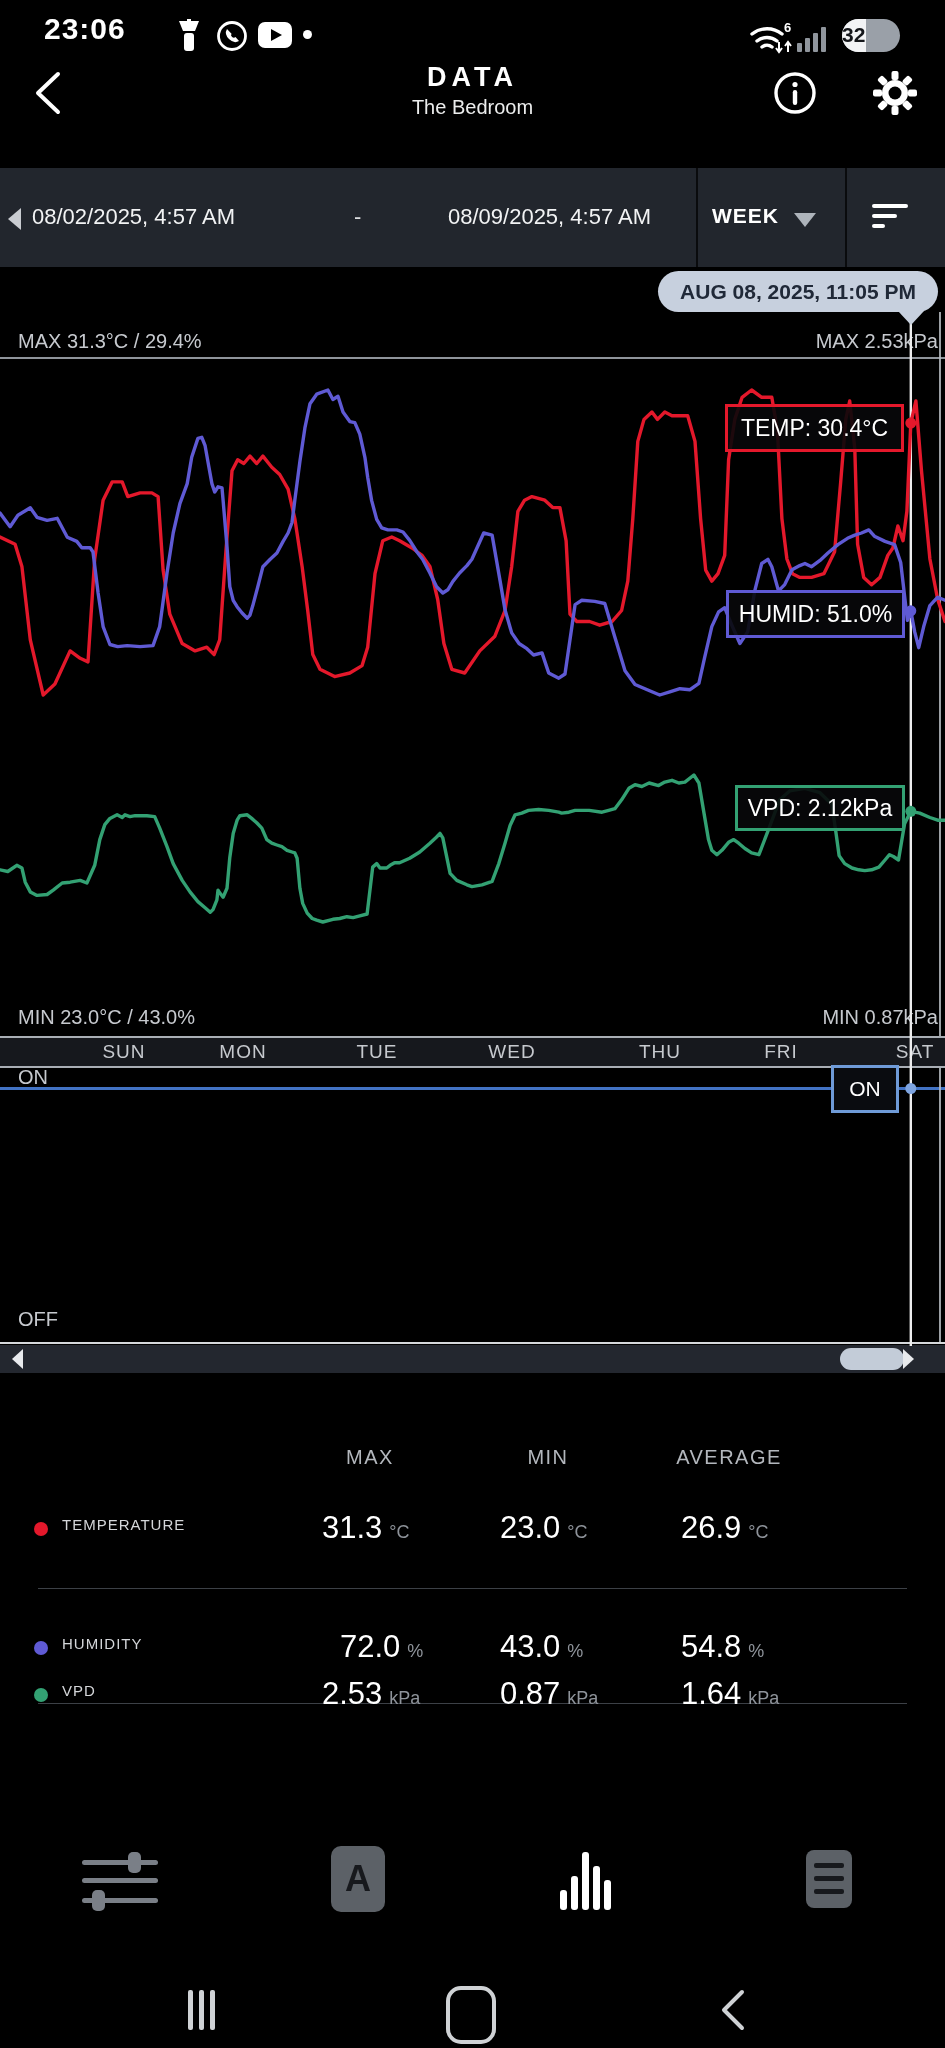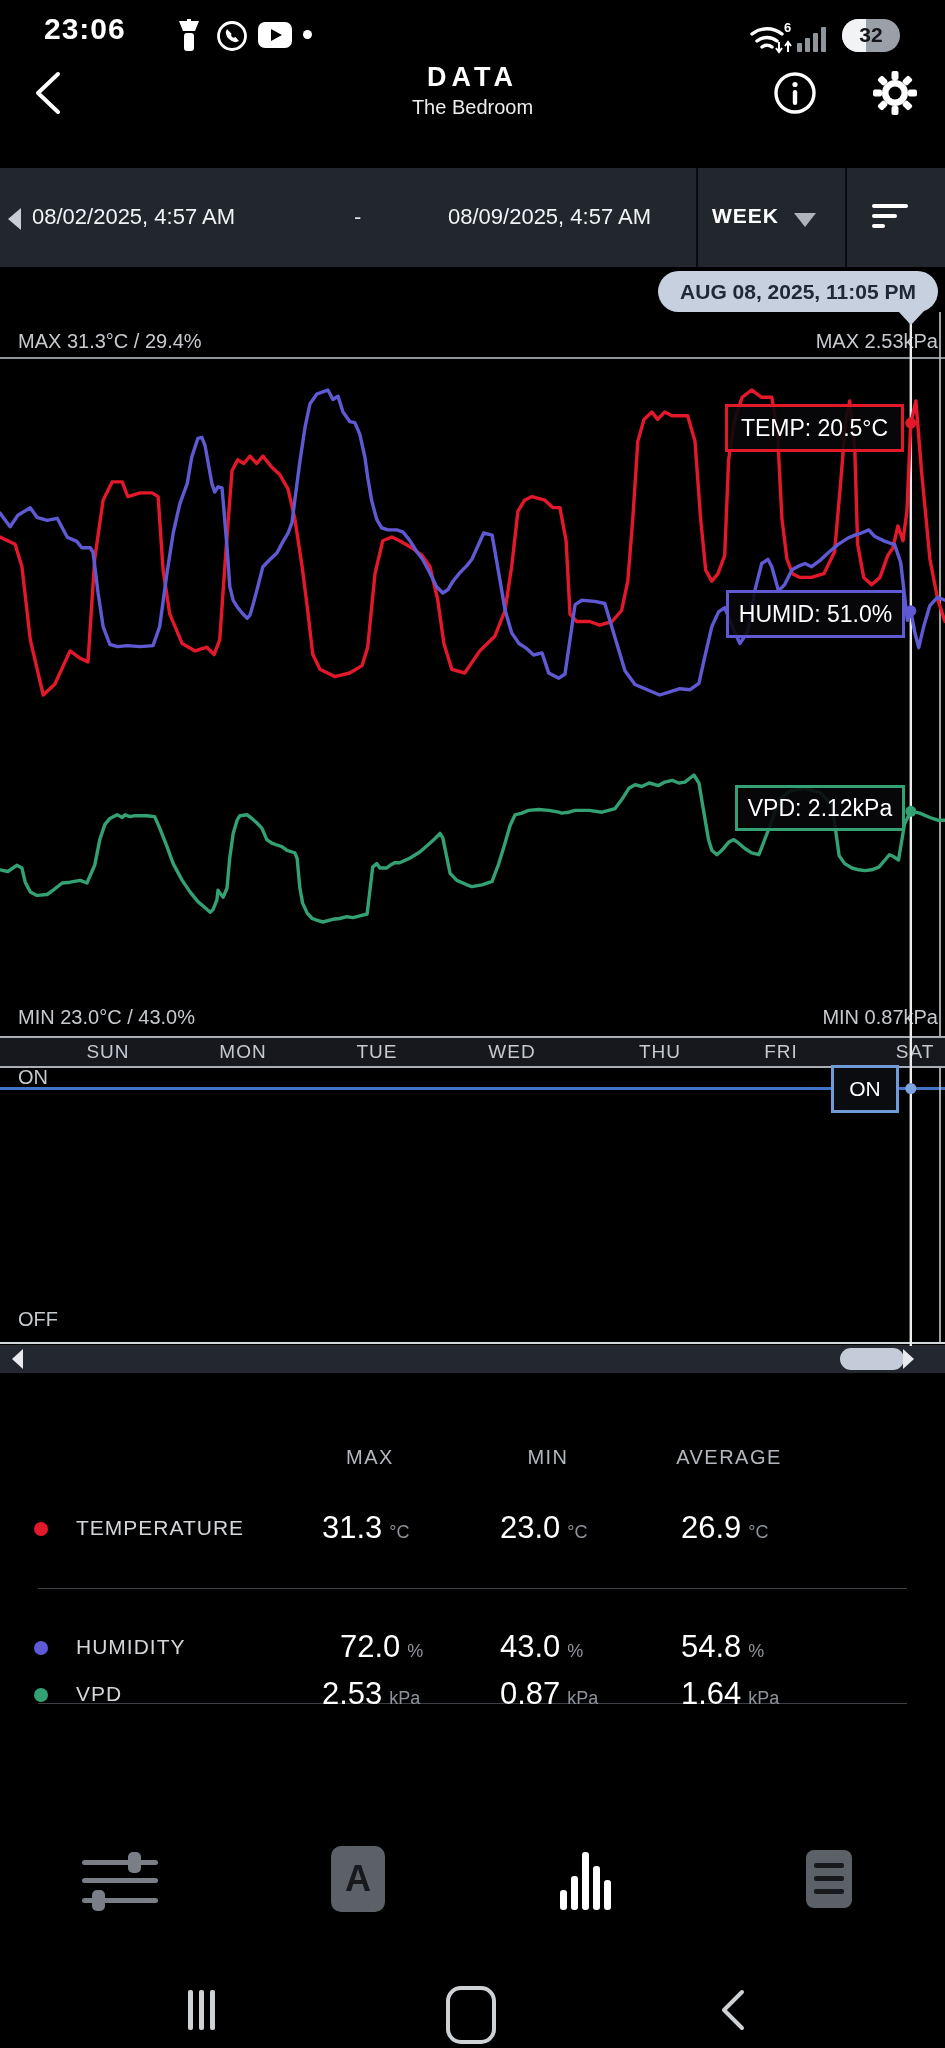--- a/index.html
+++ b/index.html
@@ -5,21 +5,21 @@
   html,body{margin:0;padding:0;background:#000;}
   #screen{position:relative;width:945px;height:2048px;background:#000;overflow:hidden;
           font-family:"Liberation Sans",sans-serif;color:#fff;}
   .abs{position:absolute;}
   
   .time{left:44px;top:12px;font-size:30px;font-weight:700;letter-spacing:1px;}
   .statusicon{top:20px;}
   .sb-dot{left:303px;top:30px;width:9px;height:9px;border-radius:50%;background:#fff;}
   .battery{left:842px;top:19px;width:58px;height:33px;border-radius:17px;background:#9aa0a8;overflow:hidden;}
   .battery .lvl{position:absolute;left:0;top:0;bottom:0;width:42%;background:#f2f3f5;}
-  .battery .pct{position:absolute;width:100%;text-align:center;top:4px;font-size:21px;font-weight:700;color:#14161a;}
+  .battery .pct{position:absolute;width:100%;top:4px;font-size:21px;font-weight:700;color:#14161a;}
   .sigbars{left:797px;top:26px;width:34px;height:26px;}
   .sigbars div{position:absolute;bottom:0;width:5px;background:#8f959c;border-radius:1px;}
   
   .title{left:0;top:62px;width:100%;text-align:center;font-size:27px;font-weight:700;letter-spacing:5px;}
   .subtitle{left:0;top:96px;width:100%;text-align:center;font-size:20px;color:#eceded;}
   
   .datebar{left:0;top:168px;width:945px;height:99px;background:#22262d;}
   .datebar .tri-left{position:absolute;left:8px;top:40px;width:0;height:0;
       border-top:11px solid transparent;border-bottom:11px solid transparent;border-right:13px solid #c9ccd1;}
   .dtext{position:absolute;top:36px;font-size:22px;color:#f2f3f4;font-weight:400;}
@@ -53,21 +53,21 @@
   .scrollbar{left:0;top:1345px;width:945px;height:28px;background:#23272f;z-index:3;}
   .scrollbar .thumb{position:absolute;left:840px;top:3px;width:64px;height:22px;border-radius:12px;background:#c3ccd8;}
   .scrollbar .arr-l{position:absolute;left:12px;top:4px;width:0;height:0;
       border-top:10px solid transparent;border-bottom:10px solid transparent;border-right:11px solid #e8eaed;}
   .scrollbar .arr-r{position:absolute;left:903px;top:4px;width:0;height:0;
       border-top:10px solid transparent;border-bottom:10px solid transparent;border-left:11px solid #e8eaed;}
   
   .stathead{position:absolute;font-size:20px;color:#b3b7bd;letter-spacing:1.5px;text-align:center;}
   .statrow{position:absolute;left:0;width:945px;height:60px;}
   .statrow .dot{position:absolute;left:34px;top:24px;width:14px;height:14px;border-radius:50%;}
-  .statrow .nm{position:absolute;left:62px;top:18px;font-size:21px;color:#d4d6d9;letter-spacing:1px;margin-left:14px;}
+  .statrow .nm{position:absolute;left:62px;top:18px;font-size:15px;color:#d4d6d9;letter-spacing:1px;}
   .vg{position:absolute;top:12px;display:flex;align-items:baseline;}
   .vg .v{font-size:31px;font-weight:400;color:#fff;}
   .vg .u{font-size:18px;color:#8e939a;margin-left:7px;}
   .sdiv{position:absolute;left:38px;width:869px;height:1px;background:#3c4046;}
   .graybox{background:#5c6167;border-radius:10px;display:flex;align-items:center;justify-content:center;}
   .barsicon div{position:absolute;bottom:0;width:7px;background:#fff;border-radius:3px;}
   .tune div{position:absolute;background:#7a7f87;border-radius:3px;}
   .noteslines div{position:absolute;left:8px;width:30px;height:5px;background:#17191d;border-radius:2px;}
   
   .navrecents div{position:absolute;top:0;width:5px;height:40px;background:#cfd2d5;border-radius:2px;}
@@ -170,36 +170,36 @@
 
   <div class="abs maxmin" style="left:18px;top:330px">MAX 31.3°C / 29.4%</div>
   <div class="abs maxmin" style="right:7px;top:330px">MAX 2.53kPa</div>
   <div class="abs hline" style="top:357px"></div>
   <div class="abs rightedge"></div>
 
   <div class="abs maxmin" style="left:18px;top:1006px">MIN 23.0°C / 43.0%</div>
   <div class="abs maxmin" style="right:7px;top:1006px">MIN 0.87kPa</div>
 
   <div class="abs daystrip">
-    <div class="daylbl" style="left:108px">SUN</div>
+    <div class="daylbl" style="left:124px">SUN</div>
     <div class="daylbl" style="left:243px">MON</div>
     <div class="daylbl" style="left:377px">TUE</div>
     <div class="daylbl" style="left:512px">WED</div>
     <div class="daylbl" style="left:660px">THU</div>
     <div class="daylbl" style="left:781px">FRI</div>
     <div class="daylbl" style="left:915px">SAT</div>
   </div>
 
   <div class="abs maxmin" style="left:18px;top:1066px">ON</div>
   <div class="abs onoff-line"></div>
   <div class="abs onbox valbox-on">ON</div>
   <div class="abs maxmin" style="left:18px;top:1308px">OFF</div>
   <div class="abs botline"></div>
 
-  <div class="abs valbox tempbox">TEMP: 20.5°C</div>
+  <div class="abs valbox tempbox">TEMP: 30.4°C</div>
   <div class="abs valbox humidbox">HUMID: 51.0%</div>
   <div class="abs valbox vpdbox">VPD: 2.12kPa</div>
 
   <svg id="curves" class="abs" style="left:0;top:0;z-index:5;pointer-events:none" width="945" height="2048">
       <line x1="910.8096085409253" y1="323" x2="910.8096085409253" y2="1346" stroke="#ededee" stroke-width="2.4"></line>
       <polyline points="0.0,537.0 15.1,544.3 21.9,566.4 30.3,639.9 43.2,695.0 54.9,684.0 70.1,650.9 80.2,658.3 88.0,661.9 94.7,559.0 103.1,500.2 112.1,481.9 122.2,481.9 127.8,496.6 140.1,492.9 151.9,492.9 158.1,496.6 163.1,570.1 169.8,614.2 182.2,643.6 195.1,650.9 206.8,647.2 214.1,654.6 219.7,639.9 225.9,551.7 232.0,470.8 237.7,459.8 243.8,463.5 250.0,456.1 256.7,463.5 262.9,456.1 271.8,467.2 279.7,474.5 288.1,489.2 294.8,518.6 302.1,566.4 307.7,610.5 312.8,654.6 320.0,669.3 334.6,676.6 349.8,673.0 362.1,665.6 367.7,647.2 375.0,573.7 382.8,540.7 391.8,537.0 399.6,540.7 412.0,548.0 422.1,555.4 429.9,566.4 437.7,599.5 443.9,643.6 451.8,669.3 464.7,673.0 479.8,650.9 494.9,636.2 505.0,610.5 511.7,566.4 517.9,511.3 524.6,500.2 531.9,496.6 544.8,500.2 552.7,507.6 559.9,507.6 566.1,540.7 570.0,614.2 576.8,621.5 589.6,621.5 599.7,625.2 612.1,621.5 621.6,610.5 627.8,581.1 632.8,518.6 637.8,441.4 644.0,419.4 651.9,412.0 657.5,419.4 664.8,412.0 672.0,415.7 679.9,415.7 687.7,415.7 695.0,441.4 700.6,518.6 705.7,570.1 711.8,581.1 718.0,573.7 724.7,555.4 728.6,459.8 734.8,419.4 742.1,397.3 751.6,390.0 761.7,397.3 771.8,397.3 777.4,430.4 781.9,518.6 786.9,559.0 792.5,573.7 799.8,577.4 811.6,577.4 823.9,573.7 834.6,551.7 840.7,481.9 845.8,419.4 849.7,401.0 854.8,448.8 857.6,544.3 863.7,577.4 871.6,584.8 880.0,577.4 887.8,555.4 892.9,548.0 897.9,526.0 903.0,540.7 906.9,511.3 910.8,423.1 915.9,401.0 921.5,470.8 929.9,559.0 937.7,599.5 945.0,621.5" fill="none" stroke="#e4182b" stroke-width="3.4" stroke-linejoin="round" stroke-linecap="round"></polyline>
       <polyline points="0.0,513.1 10.1,526.7 17.9,515.2 30.3,507.8 37.0,517.3 47.1,520.4 57.2,518.3 67.3,537.2 76.8,541.4 81.8,547.8 90.2,547.8 93.0,552.0 98.1,593.0 103.1,626.6 109.9,644.5 117.7,646.6 127.2,645.6 140.1,646.6 153.0,645.6 159.7,626.6 167.0,573.0 173.2,533.0 179.9,503.6 187.2,483.6 191.7,457.3 197.9,438.4 201.8,437.3 205.1,445.7 207.9,461.5 211.9,483.6 214.7,492.0 218.0,486.8 222.0,487.8 223.1,500.4 227.0,546.7 229.8,586.7 233.2,600.3 237.1,606.7 242.1,613.0 247.2,618.2 250.0,615.1 252.8,605.6 257.8,586.7 262.9,566.7 270.2,559.3 276.9,553.0 283.1,541.4 288.1,533.0 292.0,522.5 294.8,500.4 299.9,461.5 304.9,427.9 310.0,403.7 316.7,394.2 327.9,390.0 332.9,399.5 338.0,396.3 343.0,412.1 349.8,421.6 354.8,422.6 359.8,434.2 364.9,457.3 367.7,477.3 371.6,500.4 376.7,519.4 381.7,527.8 387.9,529.9 396.8,529.9 403.0,532.0 409.7,540.4 417.0,552.0 422.6,559.3 429.9,573.0 436.6,586.7 442.8,593.0 447.8,589.8 452.9,581.4 459.6,573.0 466.9,565.6 471.9,559.3 483.7,533.0 492.1,535.1 500.0,580.4 505.0,609.8 511.7,632.9 519.0,643.5 526.9,648.7 533.6,655.0 542.0,652.9 548.7,672.9 558.8,678.2 565.0,674.0 575.1,604.6 581.8,600.3 594.7,601.4 604.8,603.5 614.9,637.2 625.0,670.8 635.0,684.5 649.6,690.8 659.7,695.0 669.8,691.8 679.9,688.7 690.0,689.7 698.9,683.4 704.5,658.2 711.8,626.6 718.6,611.9 724.7,607.7 731.5,624.5 739.9,643.5 747.7,631.9 755.0,589.8 761.7,563.5 767.9,559.3 771.8,566.7 778.5,590.9 784.7,584.6 792.0,569.8 799.8,565.6 804.9,563.5 811.6,566.7 820.0,560.4 827.9,553.0 837.9,544.6 847.5,538.3 854.8,535.1 861.5,533.0 868.8,529.9 874.4,536.2 885.0,541.4 894.6,544.6 900.7,562.5 904.6,596.1 907.4,620.3 910.8,610.9 914.7,631.9 918.7,647.7 923.7,626.6 929.9,605.6 937.7,597.2 945.0,600.3" fill="none" stroke="#5f5ad4" stroke-width="3.4" stroke-linejoin="round" stroke-linecap="round"></polyline>
       <polyline points="0.0,869.8 7.8,871.5 16.8,865.3 21.9,868.0 25.2,882.2 30.3,891.9 37.0,895.4 47.1,894.5 53.2,890.1 62.2,883.0 70.1,882.2 80.2,880.4 86.9,883.0 94.7,865.3 99.8,839.6 104.8,824.6 109.9,818.4 117.1,814.8 122.2,817.5 125.0,814.8 130.0,816.6 135.1,815.7 146.9,815.7 154.7,816.6 159.7,828.1 167.0,846.7 173.2,863.6 182.2,880.4 190.0,891.9 197.9,901.6 205.1,907.8 210.2,912.3 213.0,909.6 216.9,899.9 218.0,890.1 219.7,892.8 223.1,897.2 227.0,888.3 229.8,857.4 233.2,833.4 237.1,820.2 239.9,815.7 247.2,814.8 251.7,818.4 256.7,822.8 261.8,828.1 266.8,839.6 271.8,843.2 276.9,845.0 281.9,846.7 287.0,850.3 292.0,852.0 294.8,852.9 297.1,858.2 299.9,888.3 302.7,903.4 307.2,913.1 312.2,918.5 316.7,920.2 322.8,922.0 332.9,919.3 339.7,918.5 346.9,916.7 353.1,917.6 359.8,915.8 367.1,914.0 372.7,867.1 376.7,863.6 380.0,868.0 386.7,868.0 390.1,865.3 394.6,862.7 399.6,862.7 409.7,858.2 419.8,852.0 429.9,843.2 436.6,837.0 440.0,833.4 442.8,837.9 450.1,873.3 456.8,880.4 466.9,884.8 471.9,886.6 482.0,884.8 492.1,881.3 498.8,863.6 505.0,843.2 510.1,825.5 515.1,814.8 521.8,813.1 528.5,810.4 538.6,809.5 548.7,810.4 558.8,812.2 561.6,813.1 568.9,812.2 575.1,810.4 589.1,810.4 602.0,812.2 608.7,810.4 614.9,808.7 621.6,799.8 628.9,788.3 635.0,784.7 641.8,786.5 649.1,783.0 658.6,785.6 664.8,782.1 672.0,780.3 678.8,783.0 684.9,782.1 693.9,775.0 698.9,783.0 704.0,813.1 708.5,839.6 711.8,850.3 716.9,854.7 721.9,850.3 728.6,842.3 733.7,839.6 738.7,843.2 744.9,848.5 751.6,852.9 758.9,854.7 768.4,829.9 779.7,799.8 789.7,790.9 804.9,788.3 820.0,792.7 831.8,804.2 835.7,830.8 839.1,855.6 844.7,863.6 852.0,868.0 858.7,869.8 864.8,870.6 871.6,869.8 878.9,867.1 885.0,860.0 889.5,854.7 893.4,856.5 898.5,860.0 904.6,823.7 910.8,811.3 919.8,813.1 929.9,817.5 937.7,820.2 945.0,820.2" fill="none" stroke="#33a173" stroke-width="3.4" stroke-linejoin="round" stroke-linecap="round"></polyline>
       <circle cx="910.8096085409253" cy="423.0722891566266" r="5.5" fill="#e4182b"></circle>
       <circle cx="910.8096085409253" cy="610.8620689655172" r="5.5" fill="#5f5ad4"></circle>

